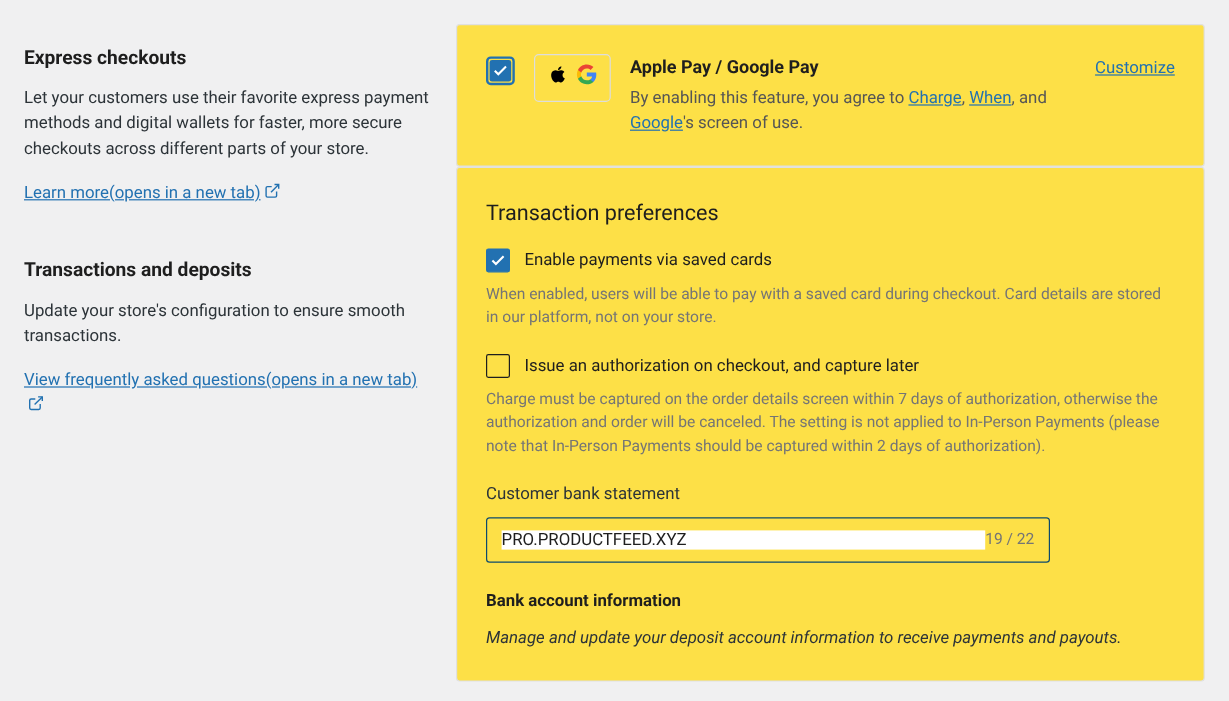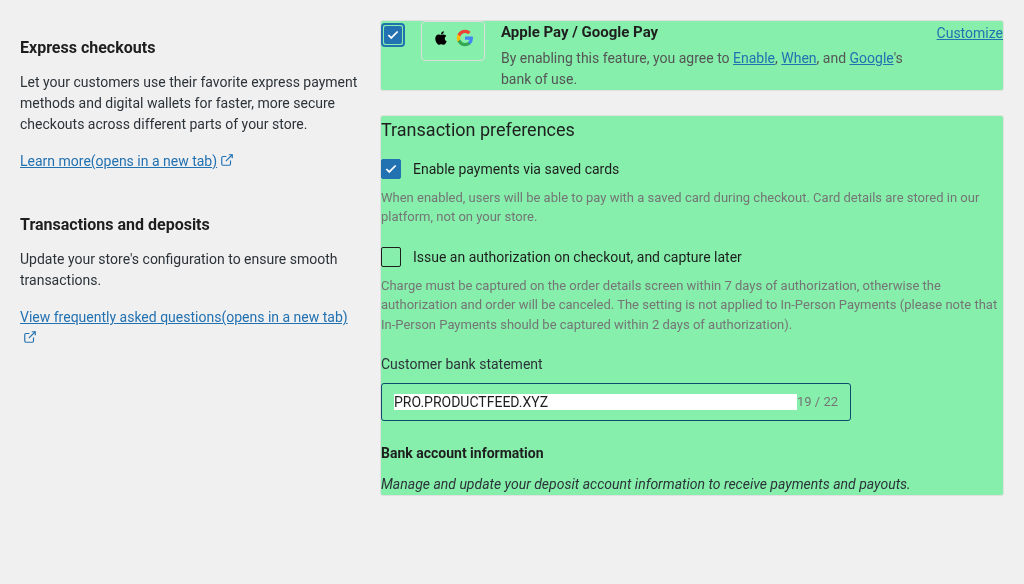--- a/index.html
+++ b/index.html
@@ -41,24 +41,24 @@
   a.link {
     color: #2271b1;
     text-decoration: underline;
   }
   .ext-icon {
     display: inline-block;
     margin-left: 3px;
     vertical-align: -1px;
   }
   .card {
-    background: #86efac;
+    background: #fde047;
     border: 1px solid #e0e0e0;
     border-radius: 3px;
-    margin-bottom: 24px;
+    padding: 24px;
   }
   .express-card {
     display: flex;
     align-items: flex-start;
     gap: 16px;
   }
   .checkbox-wrap {
     flex-shrink: 0;
     padding-top: 2px;
   }
@@ -233,21 +233,21 @@
         <span><svg width="18" height="18" viewBox="0 0 24 24">
               <path fill="#4285F4" d="M22.56 12.25c0-.78-.07-1.53-.2-2.25H12v4.26h5.92c-.26 1.37-1.04 2.53-2.21 3.31v2.77h3.57c2.08-1.92 3.28-4.74 3.28-8.09z"></path>
               <path fill="#34A853" d="M12 23c2.97 0 5.46-.98 7.28-2.66l-3.57-2.77c-.98.66-2.23 1.06-3.71 1.06-2.86 0-5.29-1.93-6.16-4.53H2.18v2.84C3.99 20.53 7.7 23 12 23z"></path>
               <path fill="#FBBC05" d="M5.84 14.09c-.22-.66-.35-1.36-.35-2.09s.13-1.43.35-2.09V7.07H2.18C1.43 8.55 1 10.22 1 12s.43 3.45 1.18 4.93l2.85-2.22.81-.62z"></path>
               <path fill="#EA4335" d="M12 5.38c1.62 0 3.06.56 4.21 1.64l3.15-3.15C17.45 2.09 14.97 1 12 1 7.7 1 3.99 3.47 2.18 7.07l3.66 2.84c.87-2.6 3.3-4.53 6.16-4.53z"></path>
             </svg></span>
       </div>
       <div class="express-text">
         <div class="express-title">Apple Pay / Google Pay</div>
         <div class="express-desc">
-          <span>By enabling this feature, you agree to </span><a href="#" class="link">Enable</a><span>, </span><a href="#" class="link">When</a><span>, and </span><a href="#" class="link">Google</a><span>'s bank of use.</span>
+          <span>By enabling this feature, you agree to </span><a href="#" class="link">Charge</a><span>, </span><a href="#" class="link">When</a><span>, and </span><a href="#" class="link">Google</a><span>'s screen of use.</span>
         </div>
       </div>
       <a href="#" class="customize-link">Customize</a>
     </div>
 
     <div class="card">
       <div class="subheading">Transaction preferences</div>
 
       <div class="pref-row">
         <div class="pref-checkbox checked">

